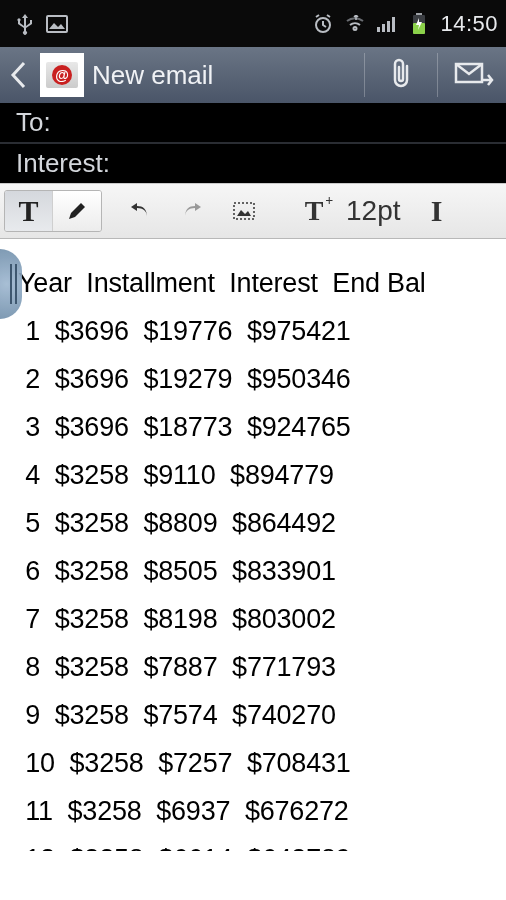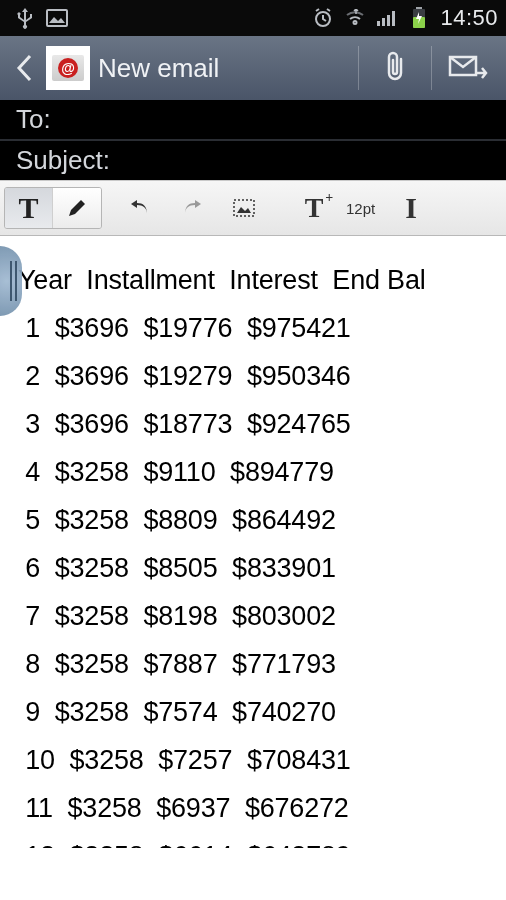--- a/index.html
+++ b/index.html
@@ -1,45 +1,45 @@
 <!DOCTYPE html>
 <html><head>
 <meta charset="utf-8">
 <style>
   * { margin: 0; padding: 0; box-sizing: border-box; }
   html, body { width: 506px; height: 900px; overflow: hidden; font-family: Arial, Helvetica, sans-serif; background: #fff; }
   
   
-  .status-bar { height: 36px; background: #0a0a0a; display: flex; align-items: center; justify-content: flex-end; padding: 0 8px; gap: 10px; color: #cfd2d6; }
+  .status-bar { height: 47px; background: #0a0a0a; display: flex; align-items: center; justify-content: flex-end; padding: 0 8px; gap: 10px; color: #cfd2d6; }
   .status-left { display: flex; gap: 10px; margin-right: auto; margin-left: 6px; }
   .status-icon { width: 22px; height: 22px; display: flex; align-items: center; justify-content: center; }
   .status-time { font-size: 22px; color: #e8eaed; font-weight: 400; letter-spacing: 0.5px; }
   
   
-  .header { height: 64px; background: linear-gradient(to bottom, #6a7585, #4a5568); display: flex; align-items: center; padding: 0 10px; color: #fff; }
+  .header { height: 56px; background: linear-gradient(to bottom, #6a7585, #4a5568); display: flex; align-items: center; padding: 0 4px; color: #fff; }
   .back { width: 28px; display:flex; align-items:center; justify-content:center; }
   .app-icon { width: 44px; height: 44px; background: #fff; margin: 0 8px; display:flex; align-items:center; justify-content:center; }
   .app-icon-inner { width: 32px; height: 26px; background: linear-gradient(to bottom,#e8e8e8,#ccc); position:relative; border-radius:2px; }
   .app-icon-inner::after { content:"@"; position:absolute; left:50%; top:50%; transform:translate(-50%,-50%); background:#c92020; color:#fff; width:20px; height:20px; border-radius:50%; font-size:14px; display:flex; align-items:center; justify-content:center; font-weight:bold; }
   .header-title { font-size: 26px; flex: 1; color: #f0f2f5; }
   .header-divider { width:1px; height:44px; background: rgba(255,255,255,0.25); margin: 0 8px; }
   
   
   .field { background: #000; padding: 4px 16px; }
   .field-label { color: #d3d6db; font-size: 26px; }
   .field-divider { height: 2px; background: #2a2d33; }
   
   
   .toolbar-wrap { background: linear-gradient(to bottom, #f6f6f6, #e6e6e6); border-top: 1px solid #c9c9c9; border-bottom: 1px solid #b8b8b8; height: 56px; display:flex; align-items:center; padding: 0 4px; }
   .tool-group { display:flex; align-items:center; border:1px solid #b5b5b5; border-radius:3px; overflow:hidden; margin-right: 12px; }
   .tool-btn { width: 48px; height: 40px; display:flex; align-items:center; justify-content:center; background: linear-gradient(to bottom,#fff,#ececec); font-size: 24px; color:#222; border-right:1px solid #cfcfcf; }
   .tool-btn:last-child { border-right:none; }
   .tool-btn.active { background: linear-gradient(to bottom,#d5d8dd,#e8eaed); }
   .tool-single { width: 44px; height: 40px; display:flex; align-items:center; justify-content:center; font-size: 24px; color:#333; margin: 0 4px; }
-  .tool-label { font-size: 15px; color:#333; margin: 0 6px; }
+  .tool-label { font-size: 28px; color:#333; margin: 0 6px; }
   .big-t { font-family: 'Times New Roman', serif; font-size: 30px; font-weight: bold; }
   .t-plus { font-family: 'Times New Roman', serif; font-size: 28px; font-weight: bold; position: relative; }
   .t-plus sup { font-size: 14px; position:absolute; top:-2px; right:-10px; }
   
   
   .body-area { padding: 20px 4px 0 4px; background:#fff; position:relative; height: 612px; overflow:hidden; }
   .cursor-tab { position:absolute; left:0; top:10px; width:22px; height:70px; background: radial-gradient(circle at 30% 50%, #9fb8d1, #6d8ca8); border-radius: 0 35px 35px 0; opacity:0.9; display:flex; align-items:center; justify-content:center; }
   .cursor-tab::after { content:""; width:2px; height:40px; background:#2a4560; box-shadow: 5px 0 0 #2a4560; }
   .table-text { font-size: 27px; line-height: 48px; color:#000; font-family: Arial, sans-serif; white-space: pre; padding-left: 14px; letter-spacing: -0.2px; }
   
@@ -121,21 +121,21 @@
       </svg>
   </div>
 </div>
 
 <div class="field">
   <span class="field-label">To:</span>
 </div>
 <div class="field-divider"></div>
 
 <div class="field">
-  <span class="field-label">Subject:</span>
+  <span class="field-label">Interest:</span>
 </div>
 
 <div class="toolbar-wrap">
   <div class="tool-group">
     <div class="tool-btn active">
         <span class="big-t">T</span>
       </div>
     <div class="tool-btn">
       <svg width="22" height="22" viewBox="0 0 22 22">
           <path d="M3 19 L5 13 L15 3 L19 7 L9 17 Z" fill="#222"></path>

